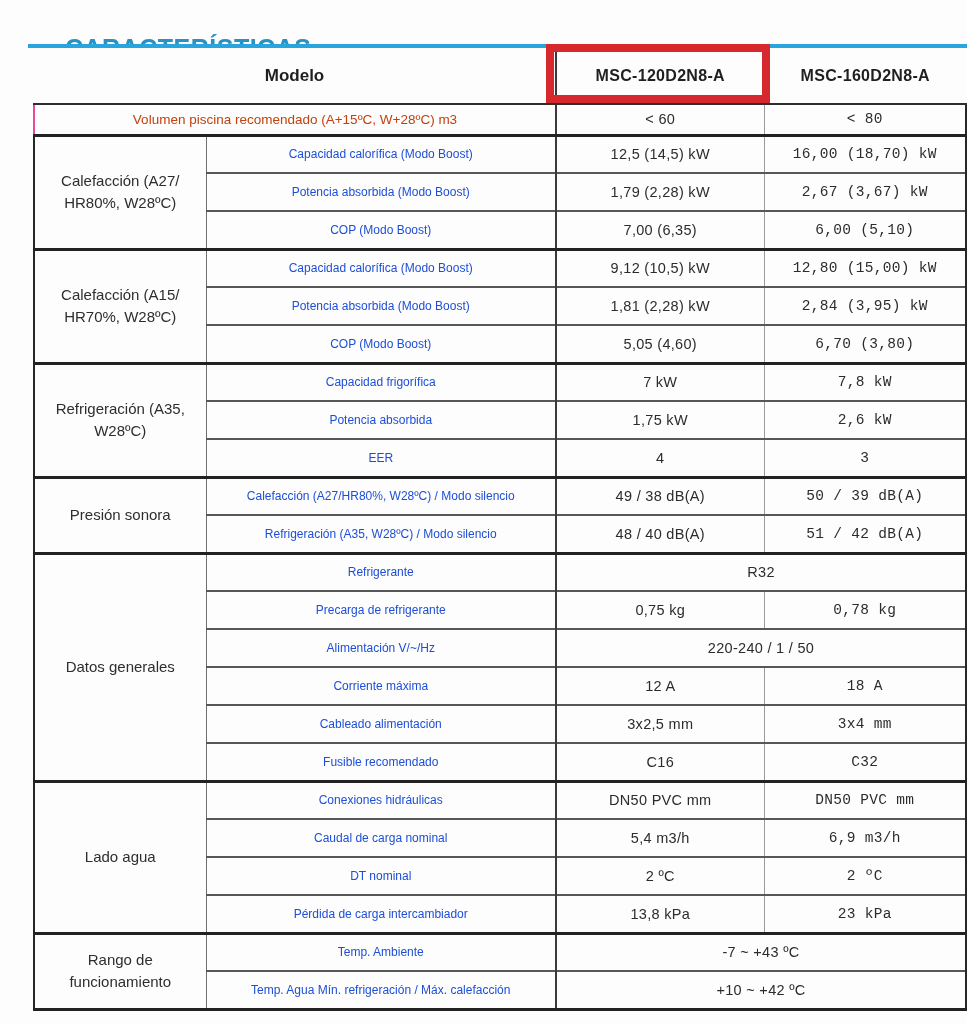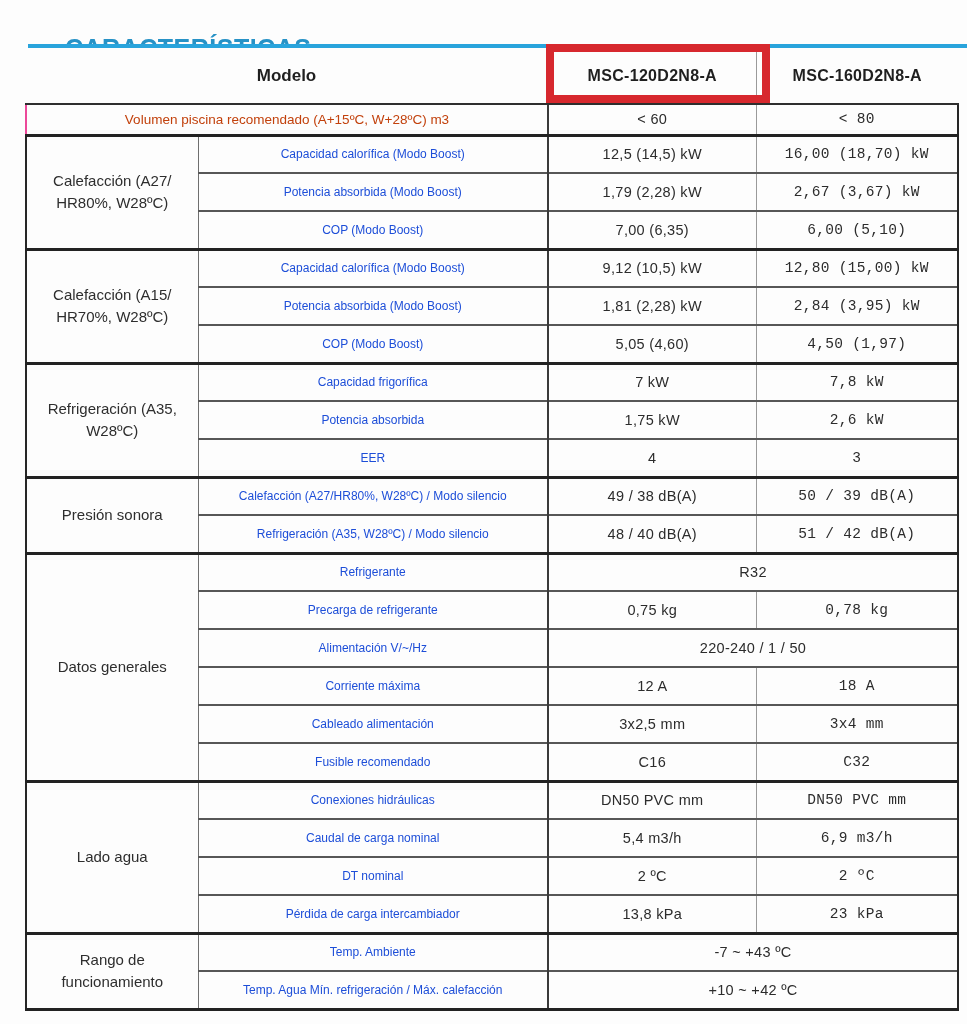--- a/index.html
+++ b/index.html
@@ -16,21 +16,21 @@
     font-family:"Liberation Sans","DejaVu Sans",sans-serif;overflow:hidden;
   }
   .title{
     position:absolute;left:57px;top:26px;margin:8px;
     font-size:25px;font-weight:bold;letter-spacing:.5px;color:var(--title-blue);
   }
   .title-rule{
     position:absolute;left:28px;right:0;top:44px;height:4px;background:var(--rule-blue);
   }
   table.spec-table{
-    position:absolute;left:25px;top:48px;width:932px;
+    position:absolute;left:33px;top:48px;width:932px;
     border-collapse:collapse;table-layout:fixed;background:transparent;
   }
   .spec-table tr{height:38px;}
   .spec-table tr.hdr{height:56px;}
   .spec-table tr.vol{height:31px;}
   .spec-table th,.spec-table td{
     padding:0 4px;vertical-align:middle;text-align:center;background:#fdfdfd;
   }
   
   th{border-bottom:2px solid #2e2e2e;color:#1f1f1f;}
@@ -115,21 +115,21 @@
       <td class="v v2 last">12,80 (15,00) kW</td>
     </tr>
     <tr>
       <td class="l">Potencia absorbida (Modo Boost)</td>
       <td class="v v1">1,81 (2,28) kW</td>
       <td class="v v2 last">2,84 (3,95) kW</td>
     </tr>
     <tr>
       <td class="l">COP (Modo Boost)</td>
       <td class="v v1">5,05 (4,60)</td>
-      <td class="v v2 last">4,50 (1,97)</td>
+      <td class="v v2 last">6,70 (3,80)</td>
     </tr>
 
     <tr class="gs">
       <td class="g" rowspan="3">Refrigeración (A35,
 W28ºC)</td>
       <td class="l">Capacidad frigorífica</td>
       <td class="v v1">7 kW</td>
       <td class="v v2 last">7,8 kW</td>
     </tr>
     <tr>

